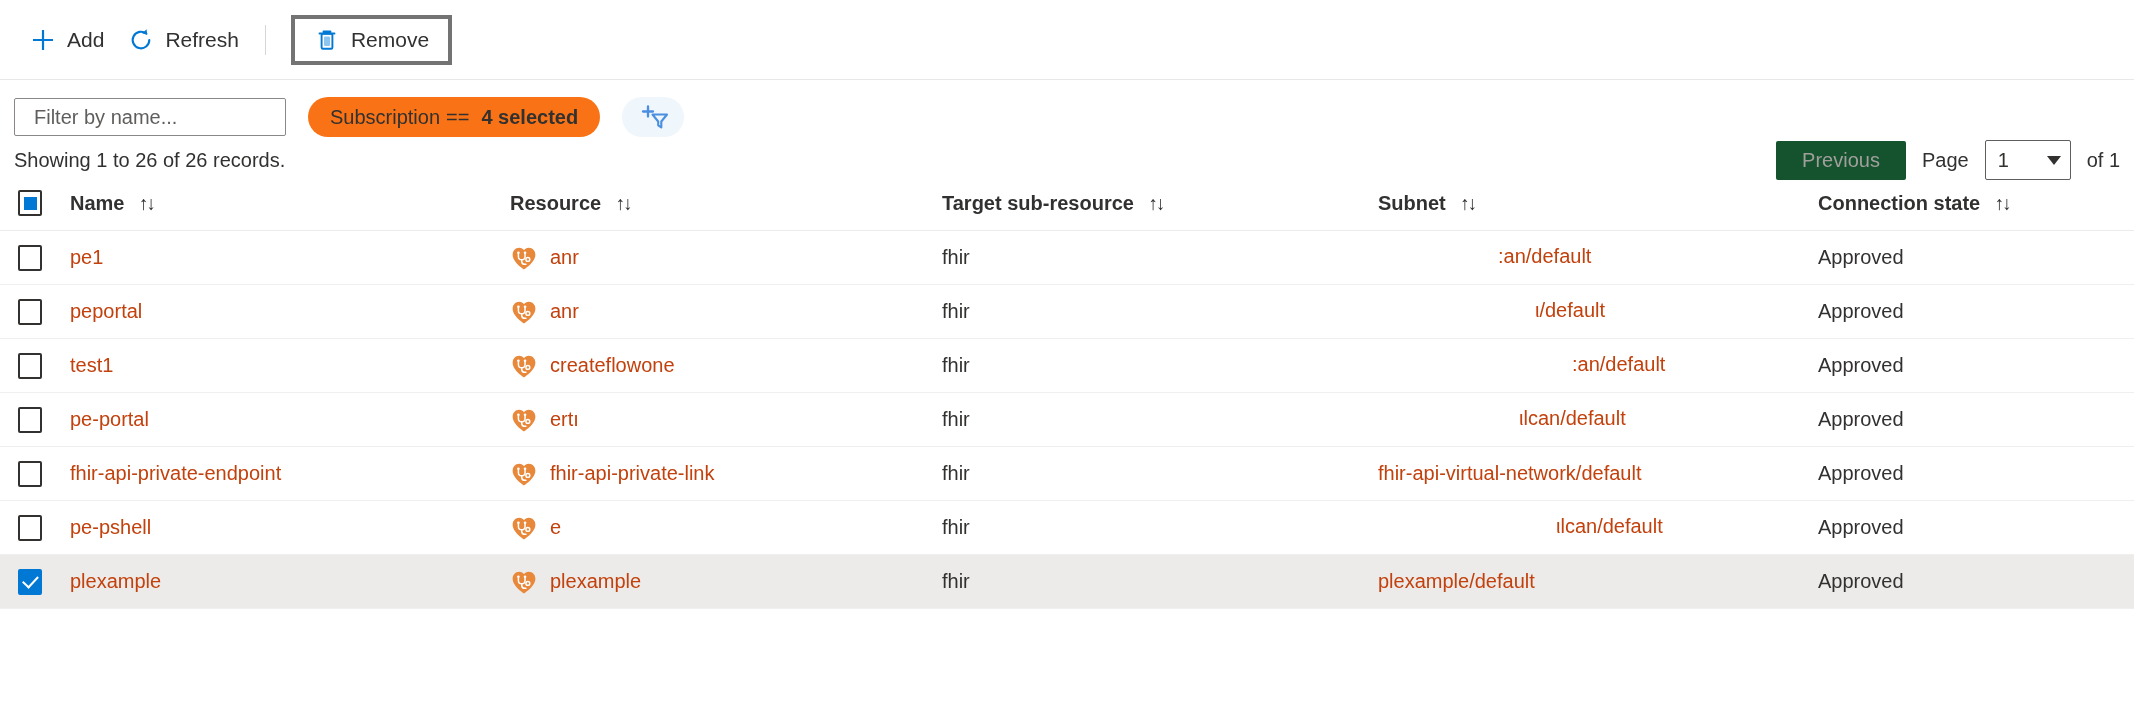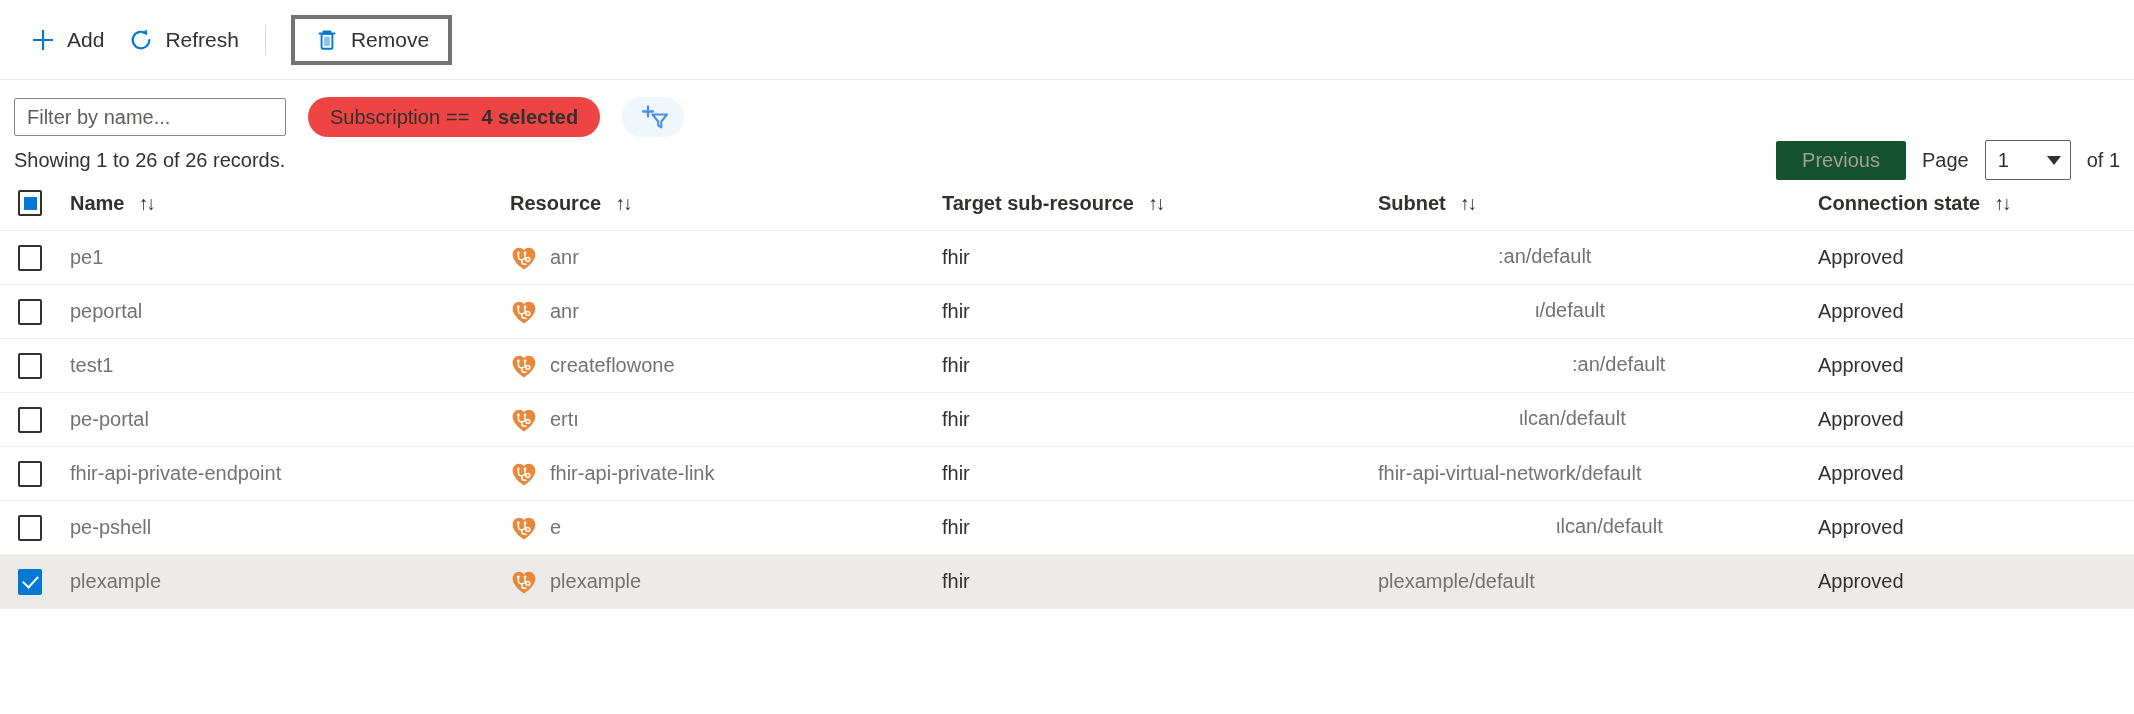--- a/index.html
+++ b/index.html
@@ -76,35 +76,35 @@
     height: 56px;
     box-sizing: border-box;
   }
   .filter-input {
     width: 272px;
     height: 38px;
     border: 1px solid #8a8886;
     border-radius: 2px;
     box-sizing: border-box;
     font-size: 20px;
-    padding: 0 12px;
+    padding: 0 19px;
     color: #323130;
     font-family: "Liberation Sans", sans-serif;
     background: #ffffff;
     outline: none;
   }
   .filter-input::placeholder { color: #605e5c; }
 
   .filter-pill {
     height: 40px;
     display: inline-flex;
     align-items: center;
     padding: 0 22px;
     border-radius: 20px;
-    background: #ef4444;
+    background: #f97316;
     font-size: 20px;
     color: #323130;
     cursor: pointer;
     white-space: nowrap;
     border: none;
     font-family: "Liberation Sans", sans-serif;
   }
   .filter-pill b { font-weight: 700; margin-left: 6px; }
   .filter-pill .pill-op { margin: 0 6px; }
 
@@ -210,21 +210,21 @@
   .col-state { width: auto; }
 
   .sort-ico {
     display: inline-block;
     margin-left: 9px;
     font-size: 19px;
     color: #323130;
     letter-spacing: -2px;
   }
   .link {
-    color: #737373;
+    color: #c2410c;
     cursor: pointer;
     text-decoration: none;
   }
 
   
   .cbox {
     width: 24px;
     height: 26px;
     border: 2px solid #323130;
     border-radius: 2px;

